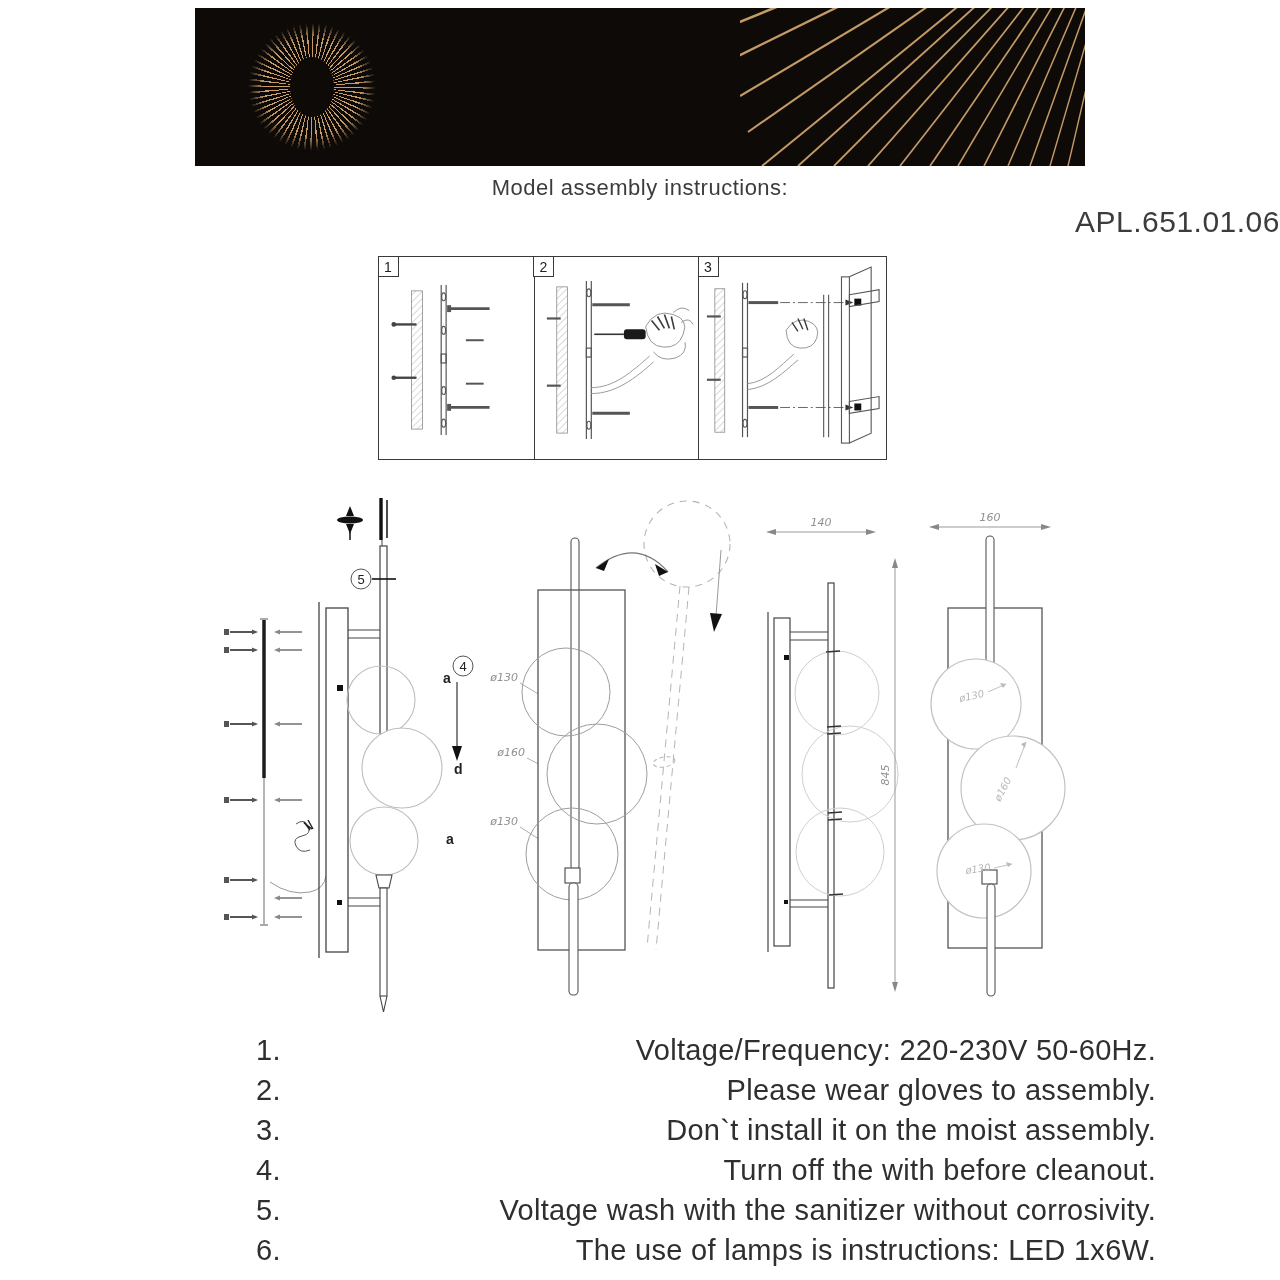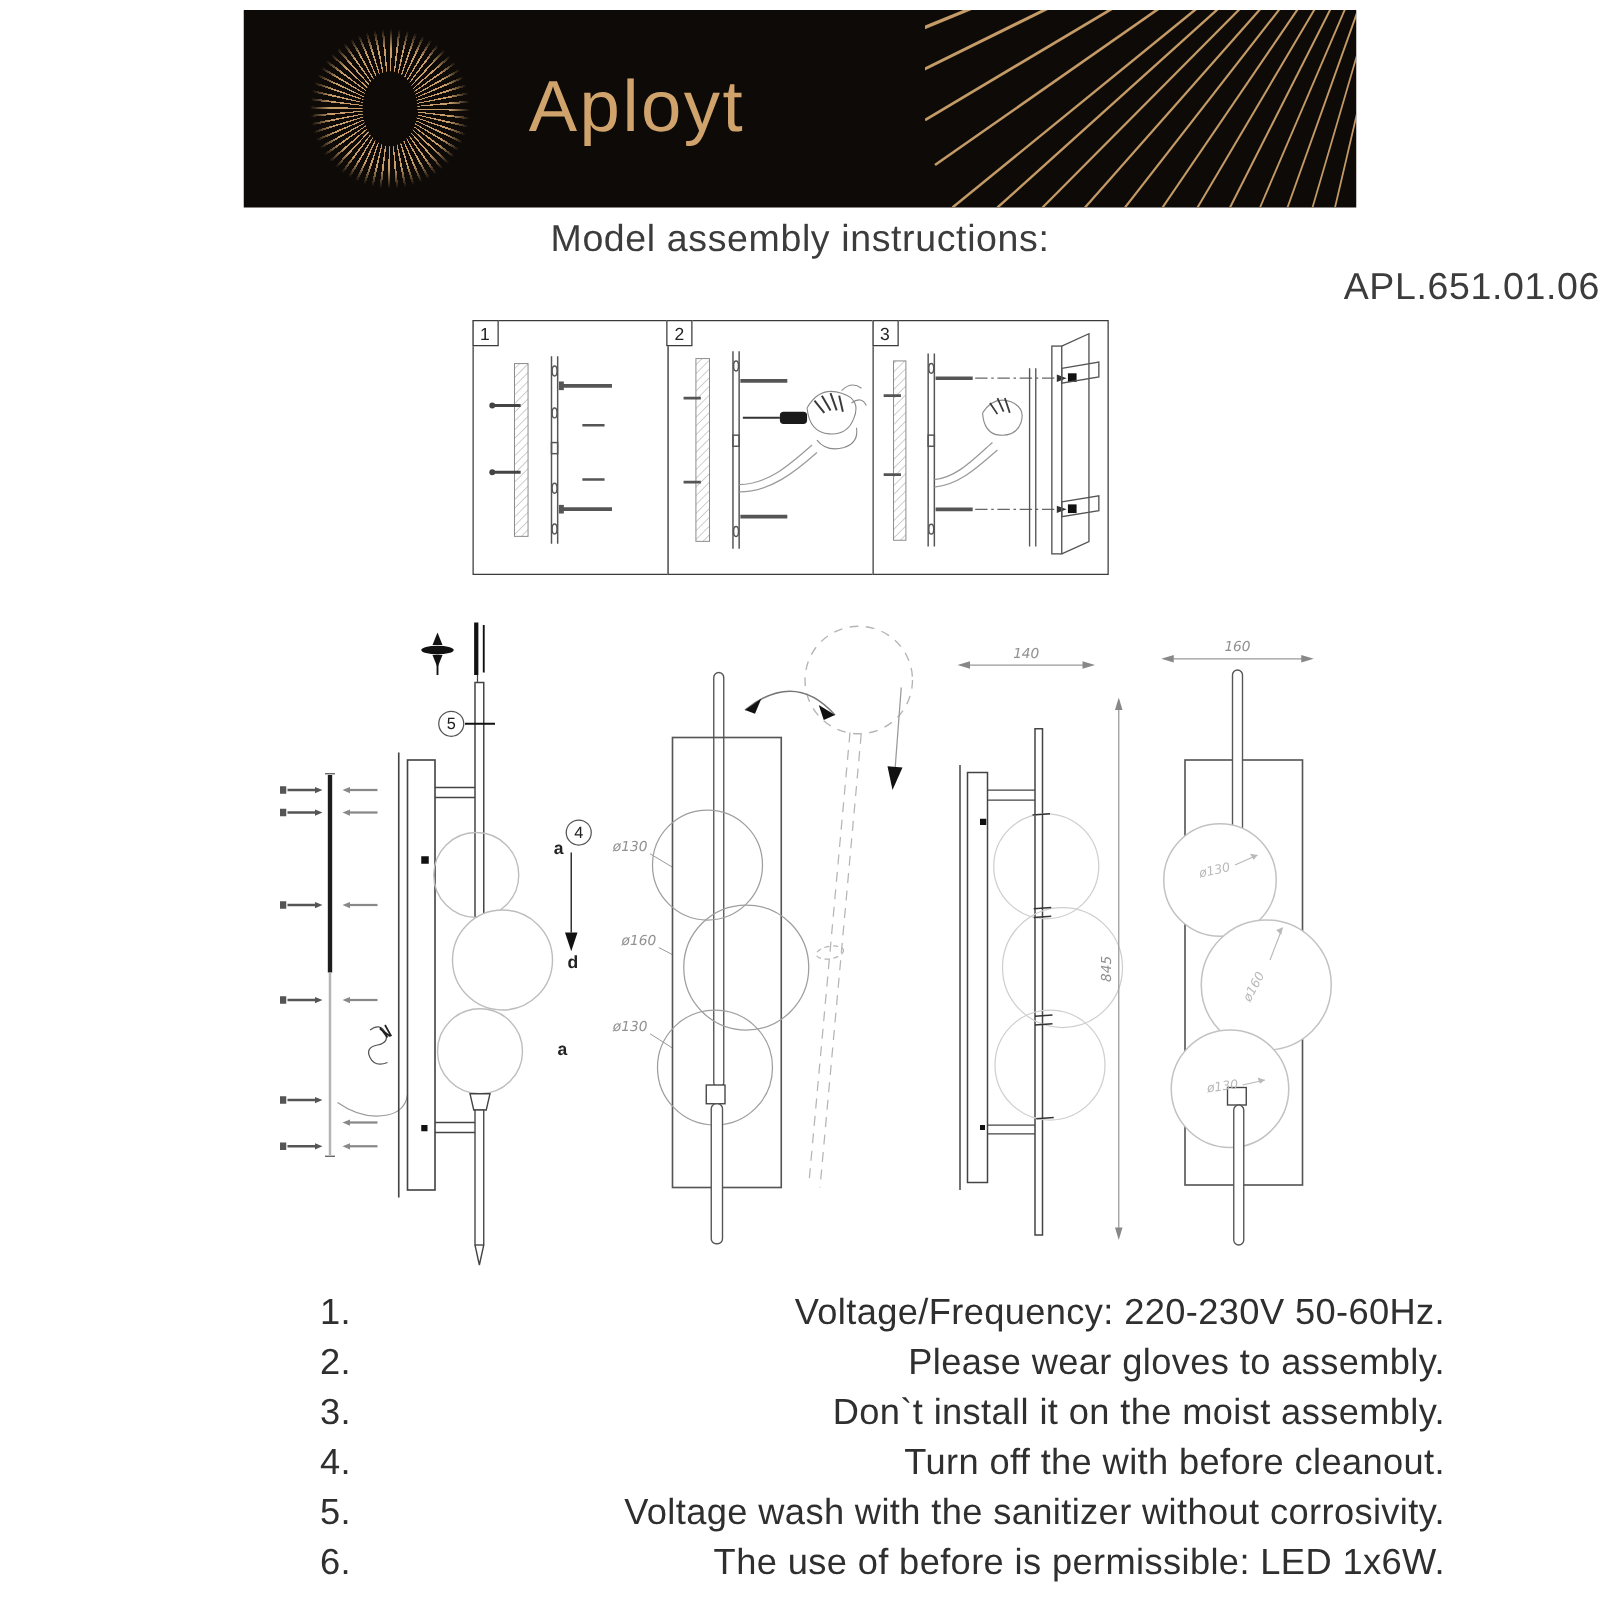--- a/index.html
+++ b/index.html
@@ -14,21 +14,21 @@
     -webkit-mask:radial-gradient(circle,rgba(0,0,0,0) 0 20px,#000 21px 48px,rgba(0,0,0,0) 64px);
             mask:radial-gradient(circle,rgba(0,0,0,0) 0 20px,#000 21px 48px,rgba(0,0,0,0) 64px);}
   .sunburst-center{position:absolute;left:47px;top:39px;width:40px;height:56px;border-radius:50%;
     background:#0d0a07;box-shadow:0 0 0 2px #0d0a07;}
   .brand{position:absolute;left:228px;top:44px;font-size:58px;font-weight:300;letter-spacing:2px;
     color:#cfa36b;font-family:"Liberation Sans", sans-serif;}
   .corner-rays{position:absolute;right:0;top:0;height:158px;width:345px;}
 
   
   .title-block{position:absolute;left:0;top:175px;width:1280px;text-align:center;}
-  .title-line1{font-size:30px;letter-spacing:.5px;color:#3c3c3c;}
+  .title-line1{font-size:22px;letter-spacing:.5px;color:#3c3c3c;}
   .title-line2{font-size:30px;letter-spacing:.5px;color:#3c3c3c;margin-top:4px;text-align:right;}
 
   
   .panels{position:absolute;left:378px;top:256px;display:flex;}
   .panel{position:relative;border:1.5px solid #3a3a3a;background:#fff;height:204px;box-sizing:border-box;}
   .panel + .panel{margin-left:-1.5px;}
   .p1{width:157px;} .p2{width:166px;} .p3{width:189px;}
   .panel-num{position:absolute;left:-1.5px;top:-1.5px;width:21px;height:21px;border:1.5px solid #3a3a3a;
     background:#fff;font-size:14px;line-height:21px;text-align:center;color:#222;box-sizing:border-box;}
   .panel svg{position:absolute;inset:0;width:100%;height:100%;}
@@ -49,21 +49,20 @@
 </head>
 <body>
 
 <div class="page">
 
   <header class="banner">
     <div class="sunburst">
       <div class="sunburst-rays"></div>
       <div class="sunburst-center"></div>
     </div>
-    <div class="brand">Aployt</div>
     <svg class="corner-rays" viewBox="0 0 345 158" preserveAspectRatio="none">
       <g stroke="#c49a66" fill="none">
         <line x1="400" y1="-150" x2="-10" y2="18" stroke-width="2.6"></line>
         <line x1="400" y1="-150" x2="-10" y2="52" stroke-width="2.4"></line>
         <line x1="400" y1="-150" x2="0" y2="88" stroke-width="2.2"></line>
         <line x1="400" y1="-150" x2="8" y2="124" stroke-width="2.1"></line>
         <line x1="400" y1="-150" x2="22" y2="158" stroke-width="2.0"></line>
         <line x1="400" y1="-150" x2="58" y2="158" stroke-width="1.9"></line>
         <line x1="400" y1="-150" x2="94" y2="158" stroke-width="1.8"></line>
         <line x1="400" y1="-150" x2="128" y2="158" stroke-width="1.8"></line>
@@ -427,17 +426,17 @@
     <div class="instr-row">
       <span class="instr-num">4.</span>
       <span class="instr-text">Turn off the with before cleanout.</span>
     </div>
     <div class="instr-row">
       <span class="instr-num">5.</span>
       <span class="instr-text">Voltage wash with the sanitizer without corrosivity.</span>
     </div>
     <div class="instr-row">
       <span class="instr-num">6.</span>
-      <span class="instr-text">The use of before is permissible: LED 1x6W.</span>
+      <span class="instr-text">The use of lamps is instructions: LED 1x6W.</span>
     </div>
   </div>
 
 </div>
 
 </body></html>

